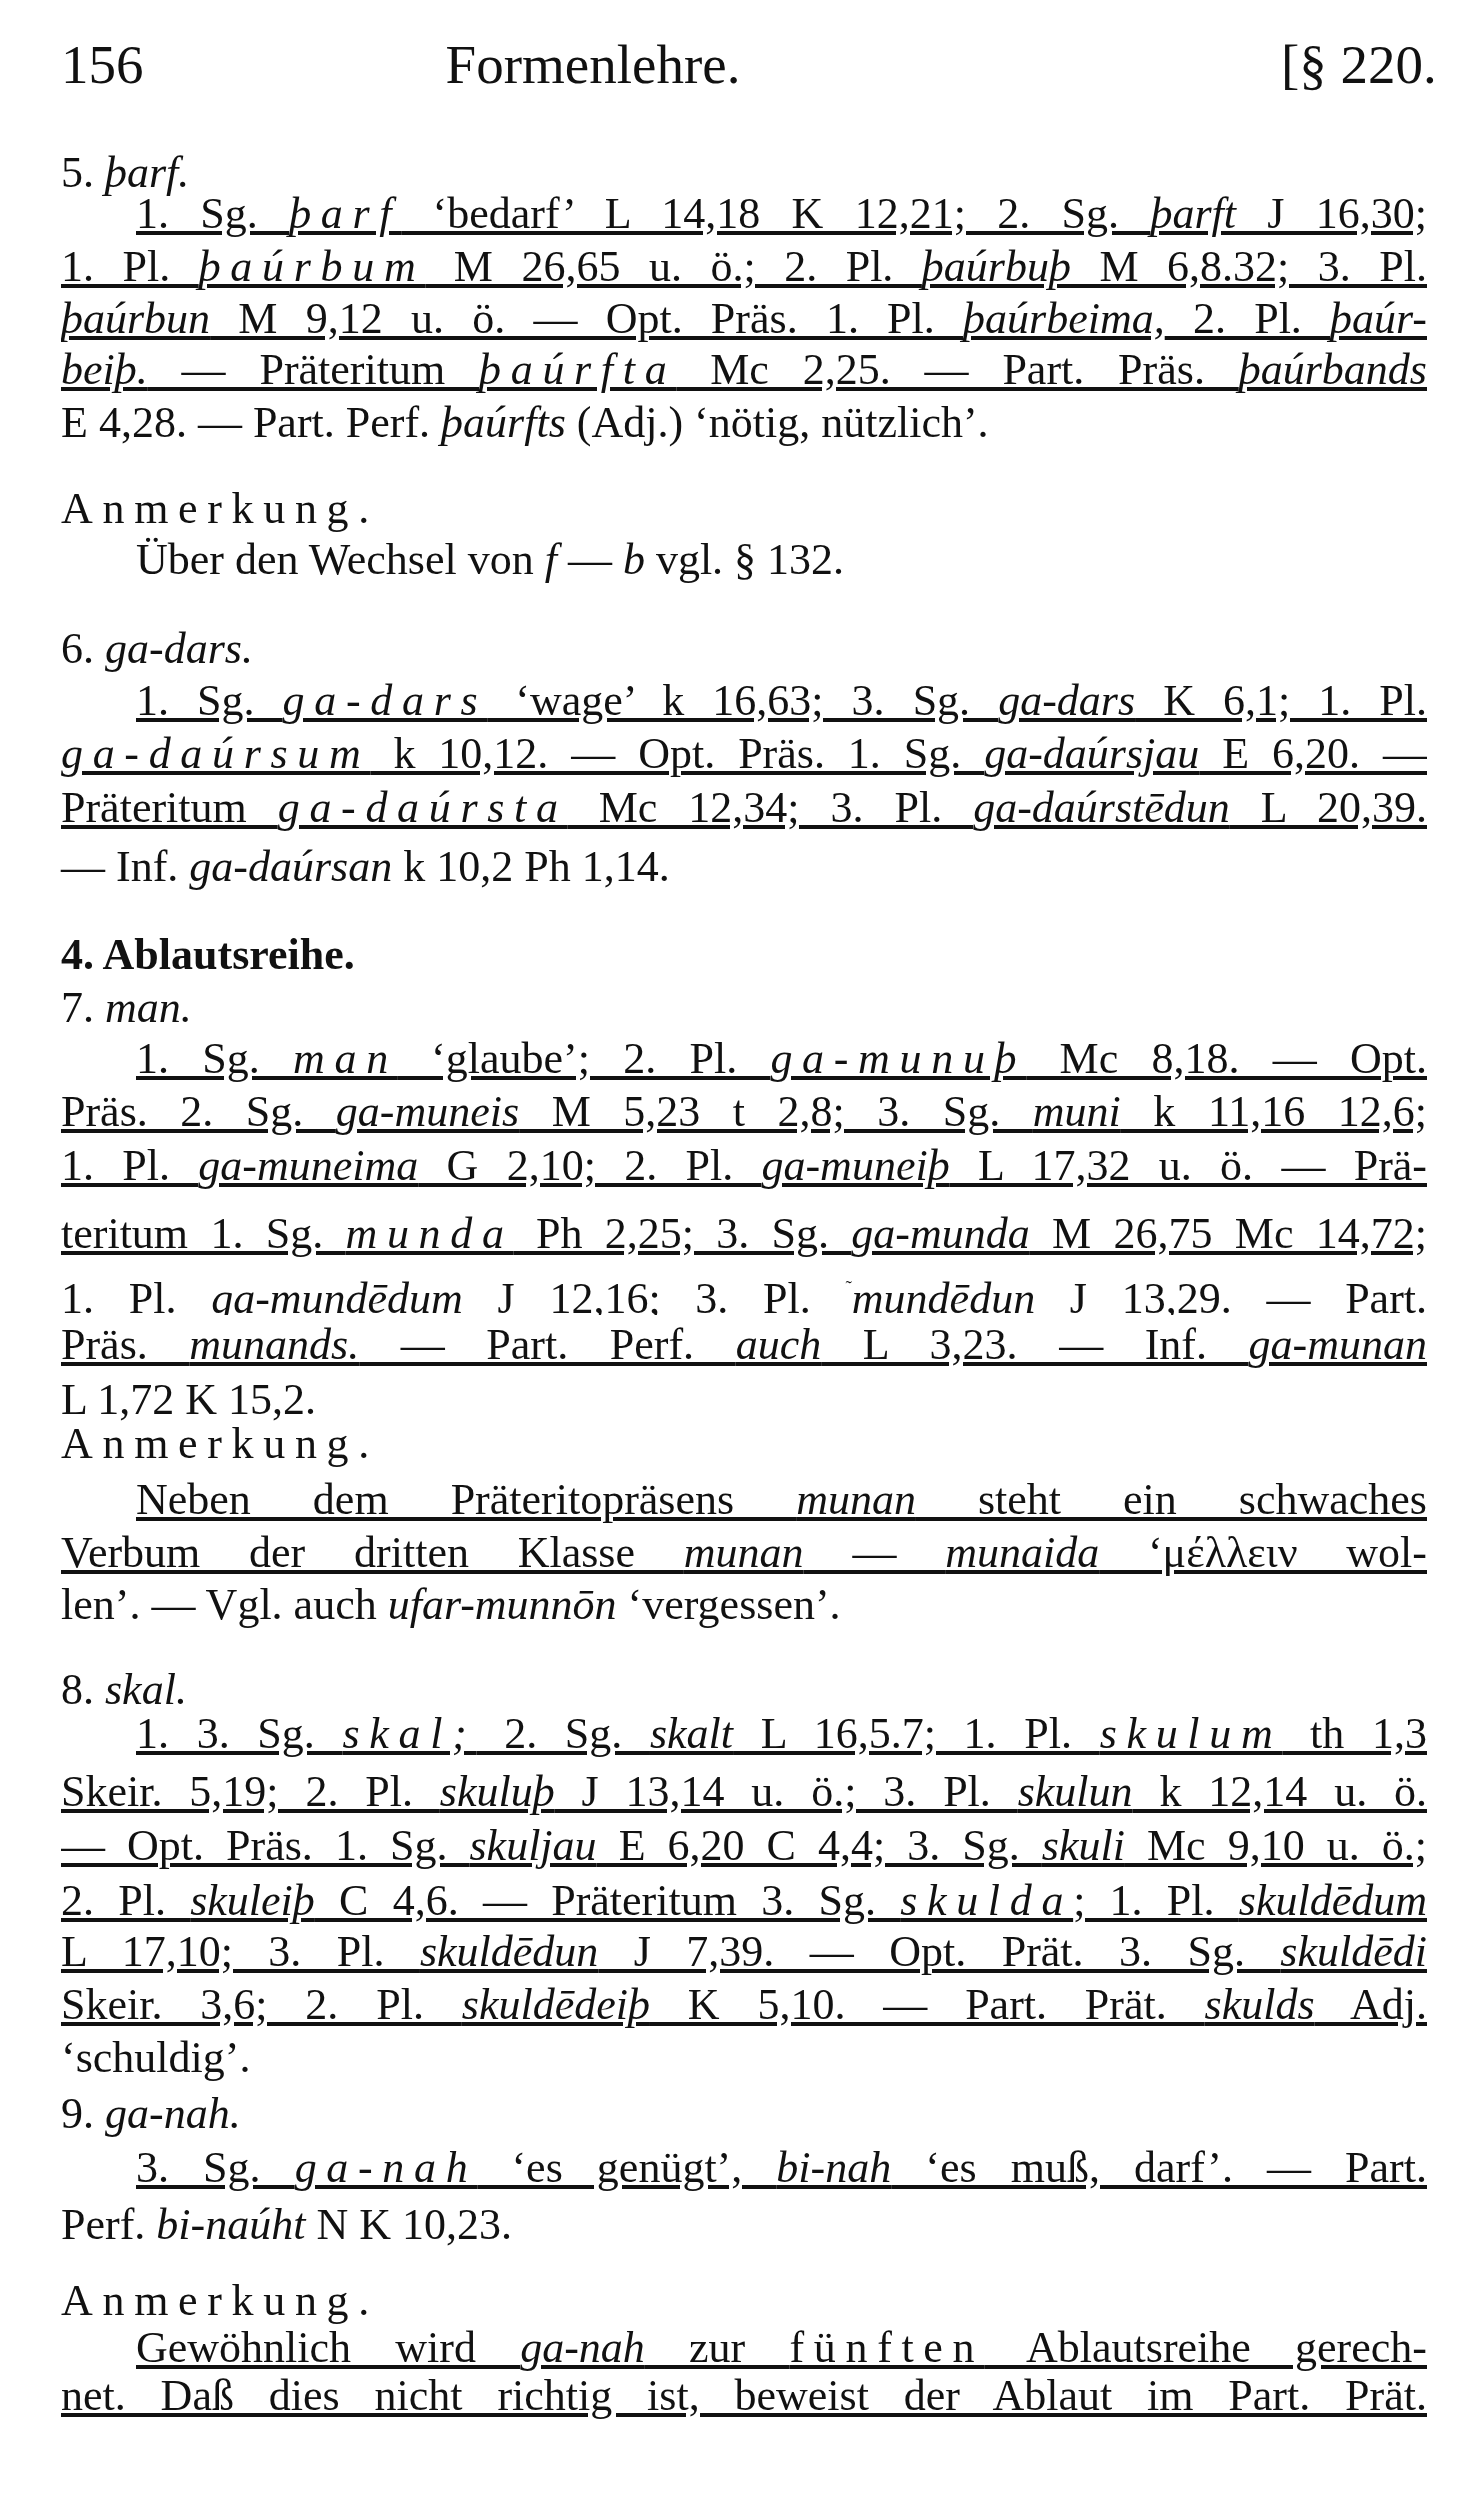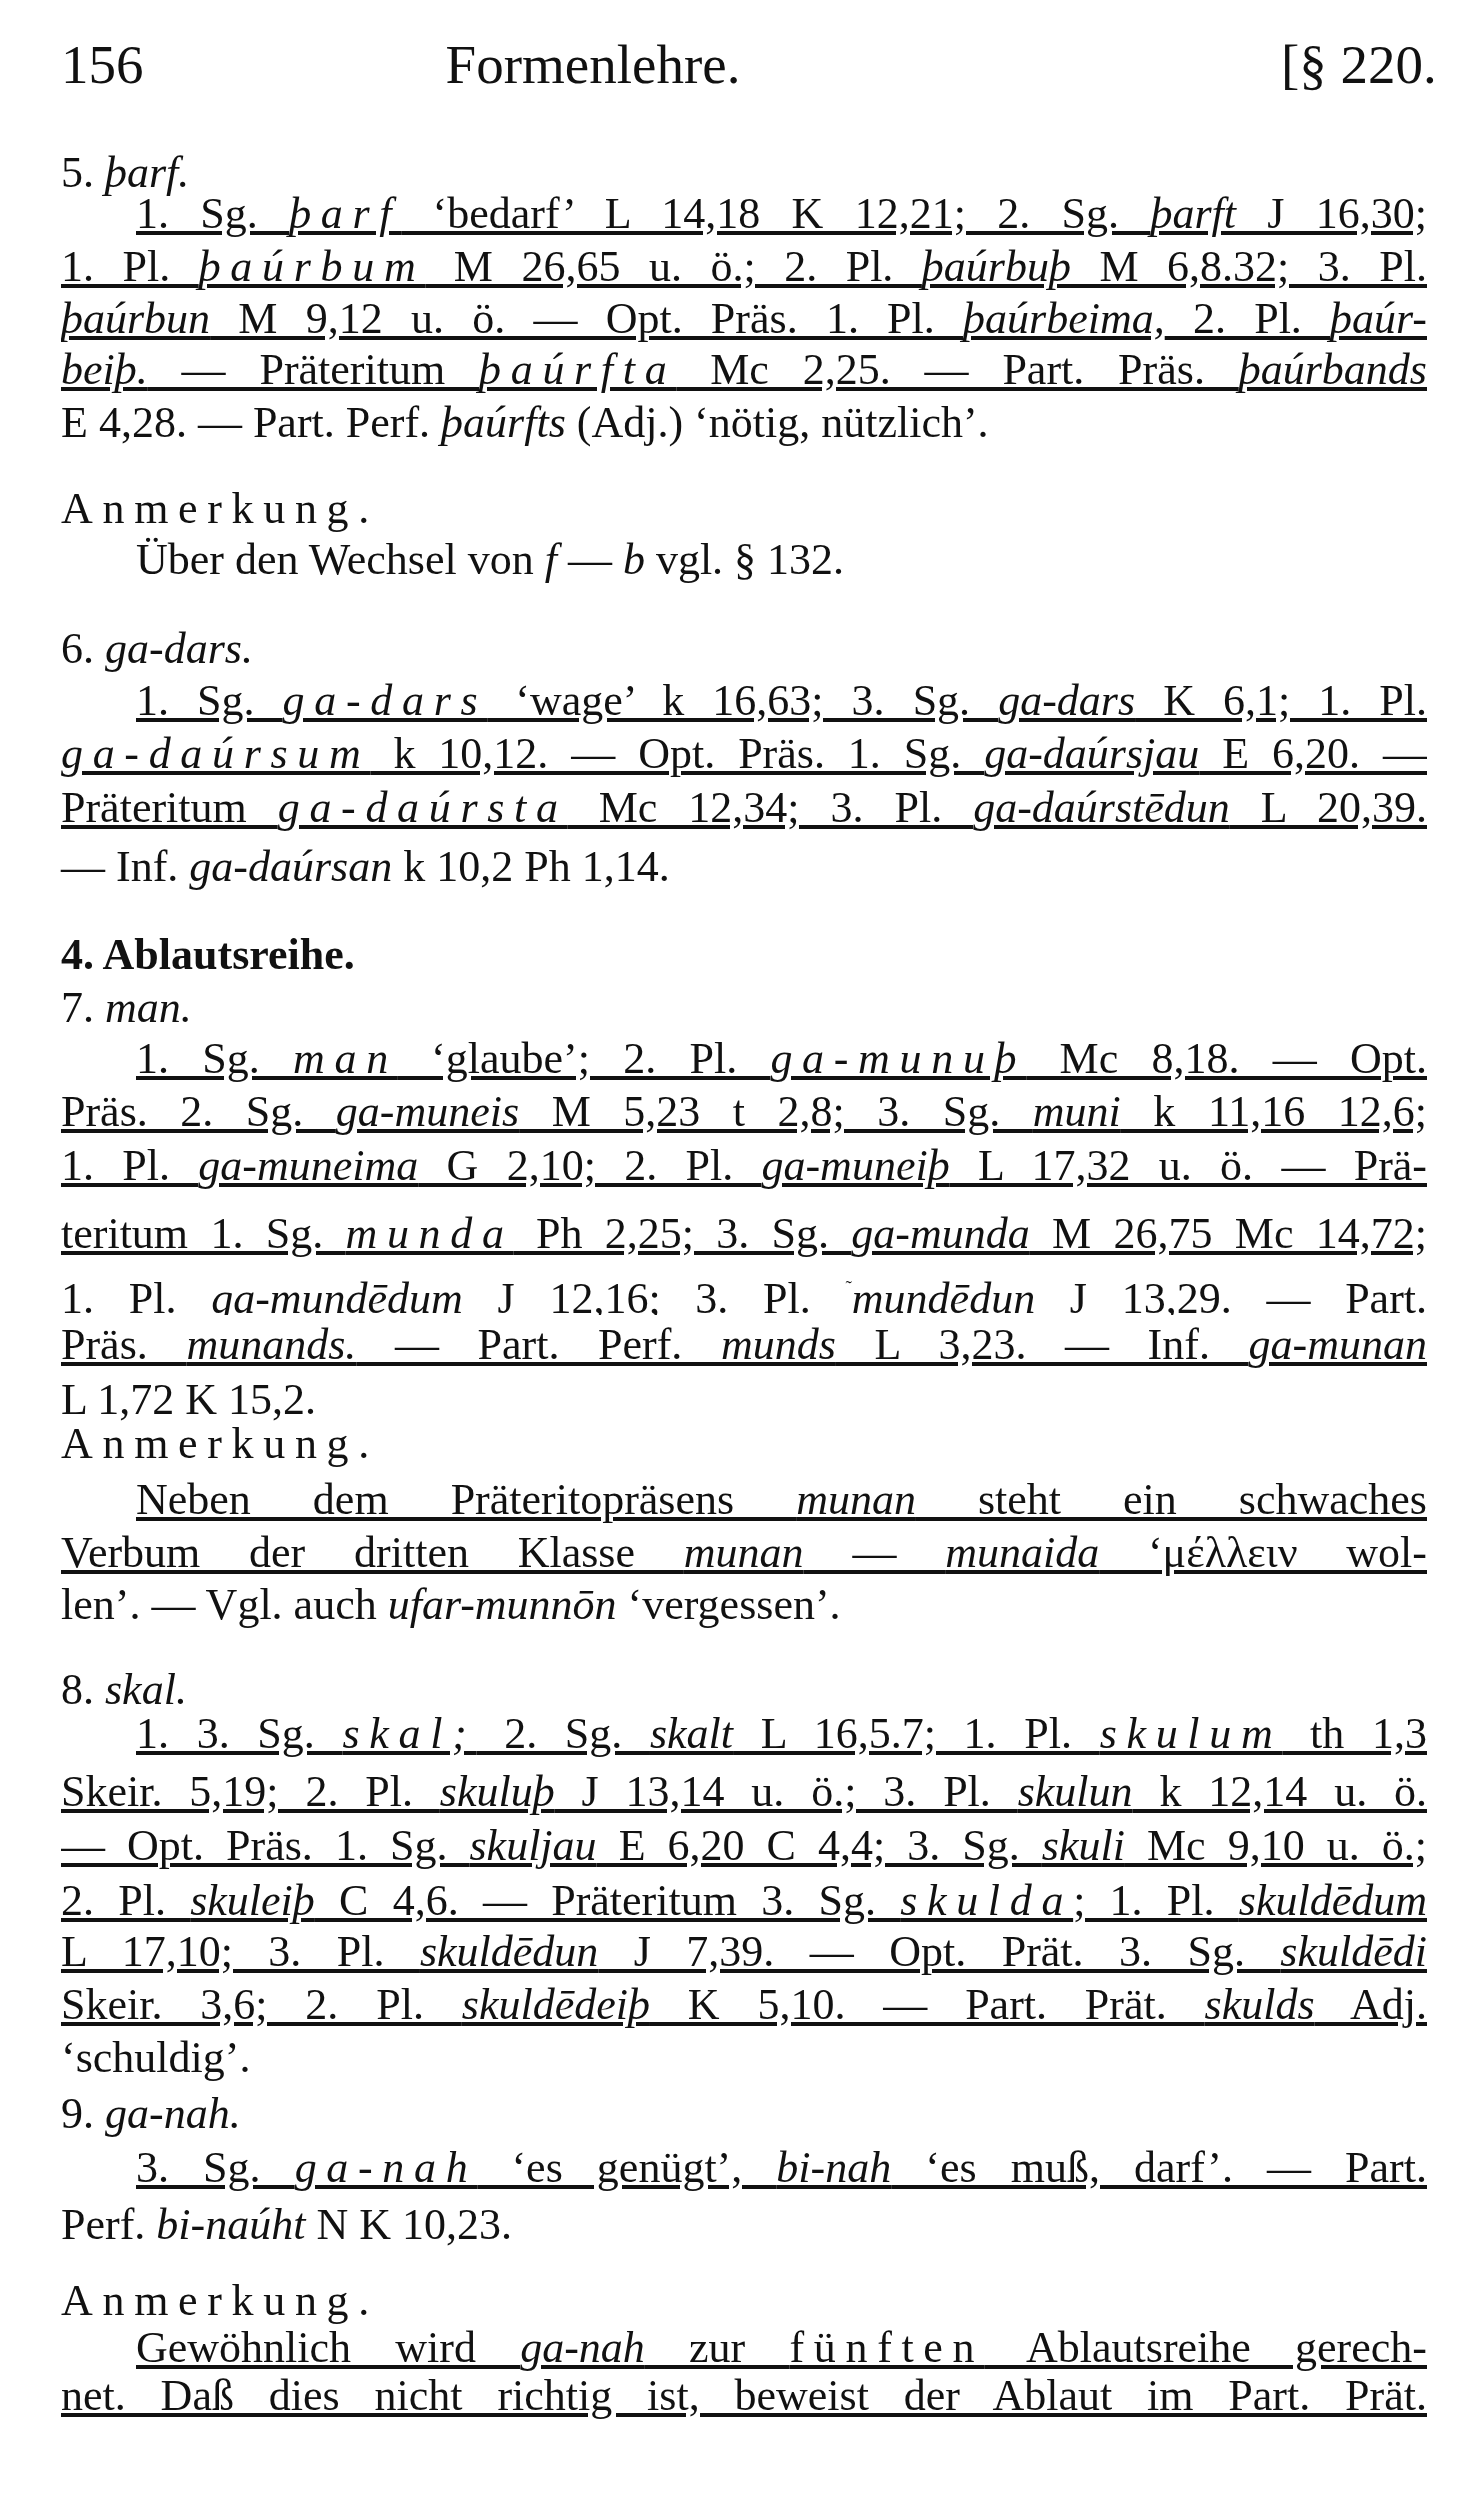--- a/index.html
+++ b/index.html
@@ -84,21 +84,21 @@
   <div class="ln just" style="top:1138px">
     <span>1. Pl. </span><i>ga-muneima</i><span> G 2,10; 2. Pl. </span><i>ga-muneiþ</i><span> L 17,32 u. ö. — Prä-</span>
   </div>
   <div class="ln just" style="top:1206px">
     <span>teritum 1. Sg. </span><i class="sp">munda</i><span> Ph 2,25; 3. Sg. </span><i>ga-munda</i><span> M 26,75 Mc 14,72;</span>
   </div>
   <div class="ln just" style="top:1260px">
     <span>1. Pl. </span><i>ga-mundēdum</i><span> J 12,16; 3. Pl. </span><span class="stray">˜</span><i>mundēdun</i><span> J 13,29. — Part.</span>
   </div>
   <div class="ln just" style="top:1317px">
-    <span>Präs. </span><i>munands.</i><span> — Part. Perf. </span><i>munds</i><span> L 3,23. — Inf. </span><i>ga-munan</i>
+    <span>Präs. </span><i>munands.</i><span> — Part. Perf. </span><i>auch</i><span> L 3,23. — Inf. </span><i>ga-munan</i>
   </div>
   <div class="ln left" style="top:1372px">
     <span>L 1,72 K 15,2.</span>
   </div>
   <div class="ln center" style="top:1416px">
     <span class="sp">Anmerkung.</span>
   </div>
   <div class="ln just ind" style="top:1472px">
     <span>Neben dem Präteritopräsens </span><i>munan</i><span> steht ein schwaches</span>
   </div>

